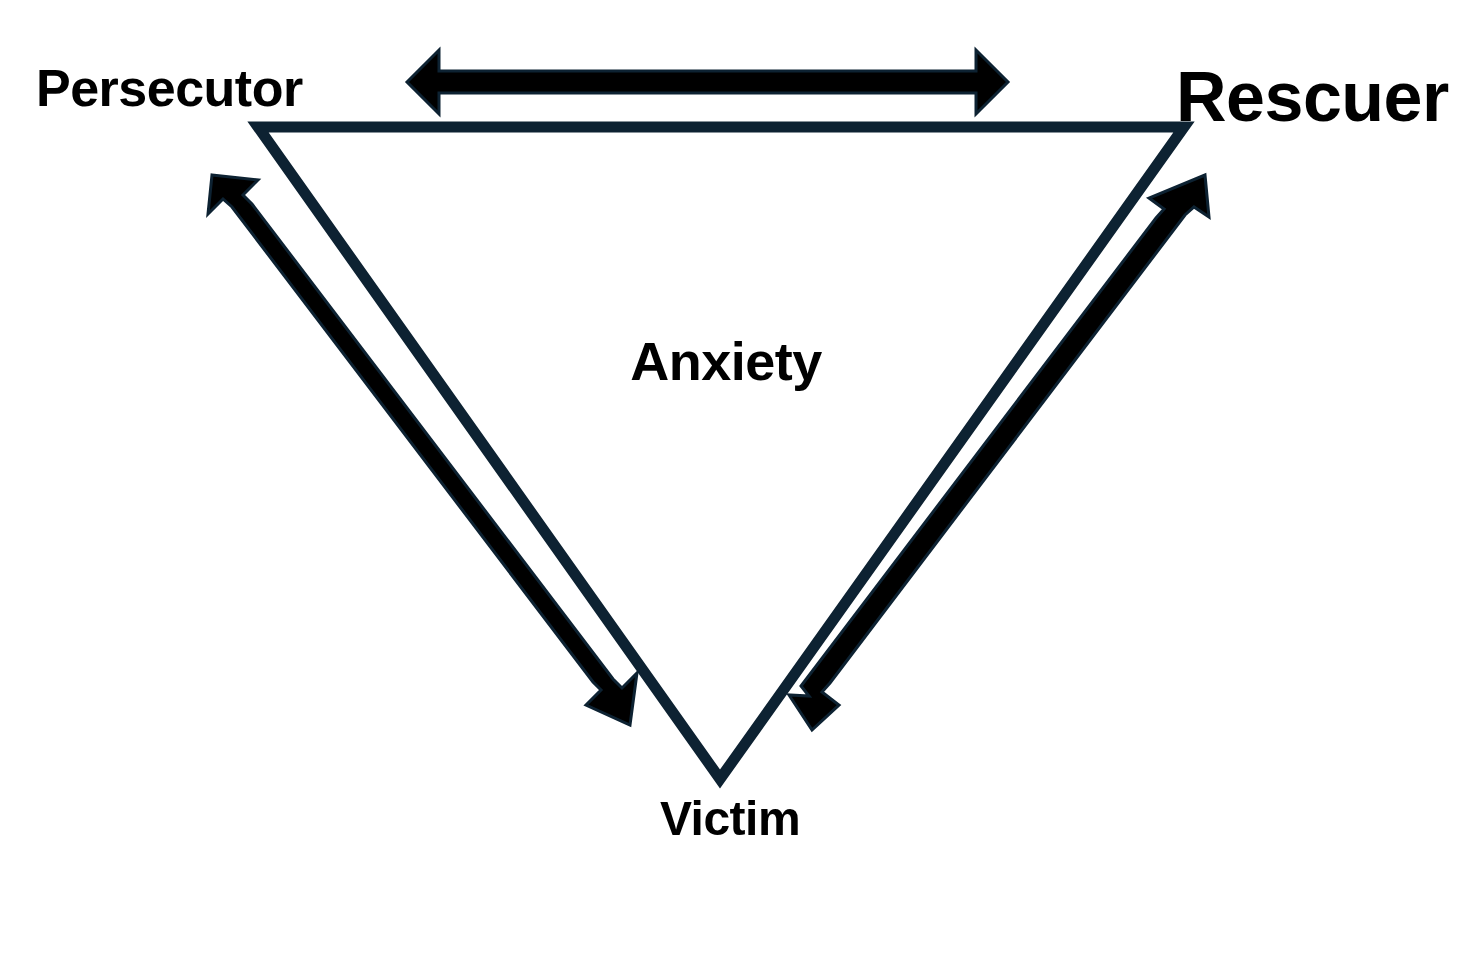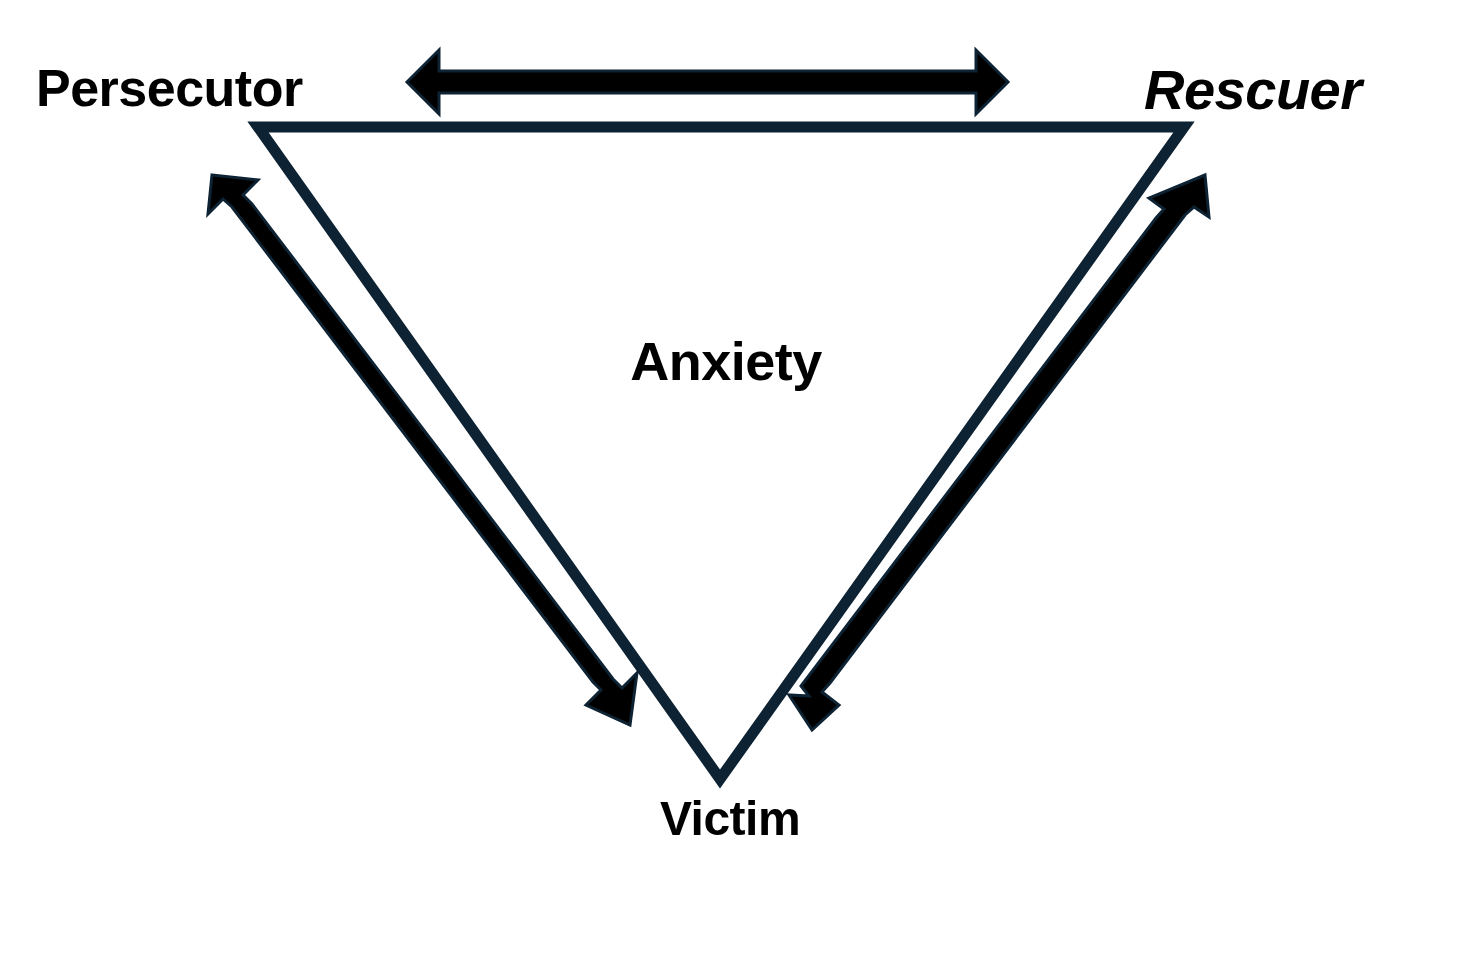--- a/index.html
+++ b/index.html
@@ -37,24 +37,23 @@
     white-space: nowrap;
     line-height: 1;
     letter-spacing: -0.5px;
   }
   #label-persecutor {
     left: 36px;
     top: 62px;
     font-size: 52px;
   }
   #label-rescuer {
-    left: 1144px;
+    left: 1176px;
     top: 62px;
-    font-size: 56px;
-    font-style: italic;
+    font-size: 70px;
   }
   #label-anxiety {
     left: 0px;
     top: 334px;
     width: 1470px;
     text-align: center;
     font-size: 54px;
     transform: translateX(-9px);
   }
   #label-victim {

